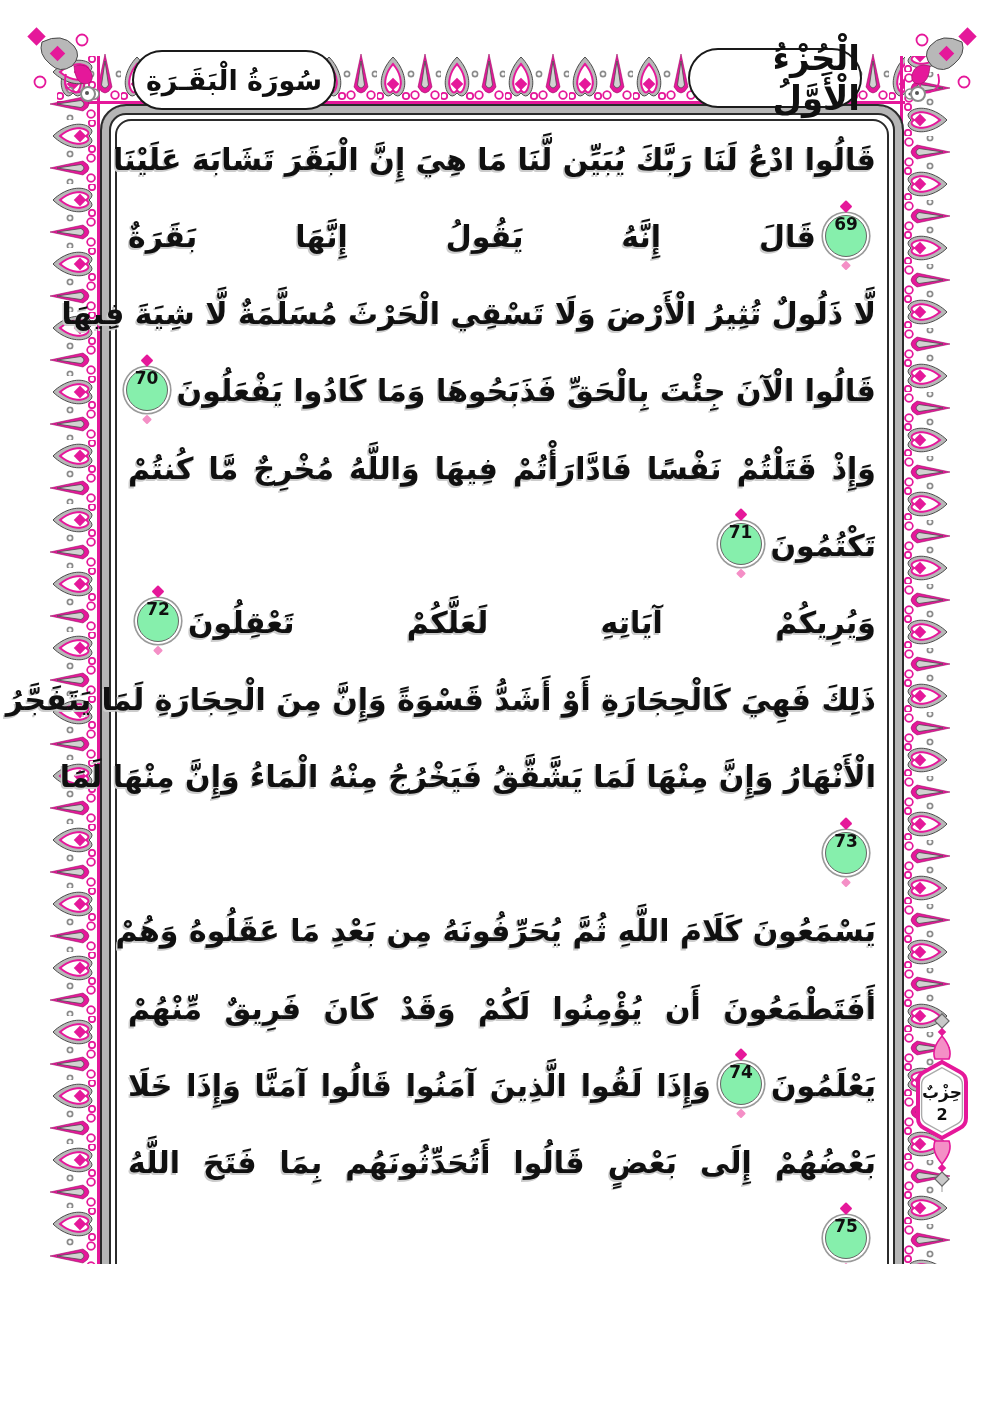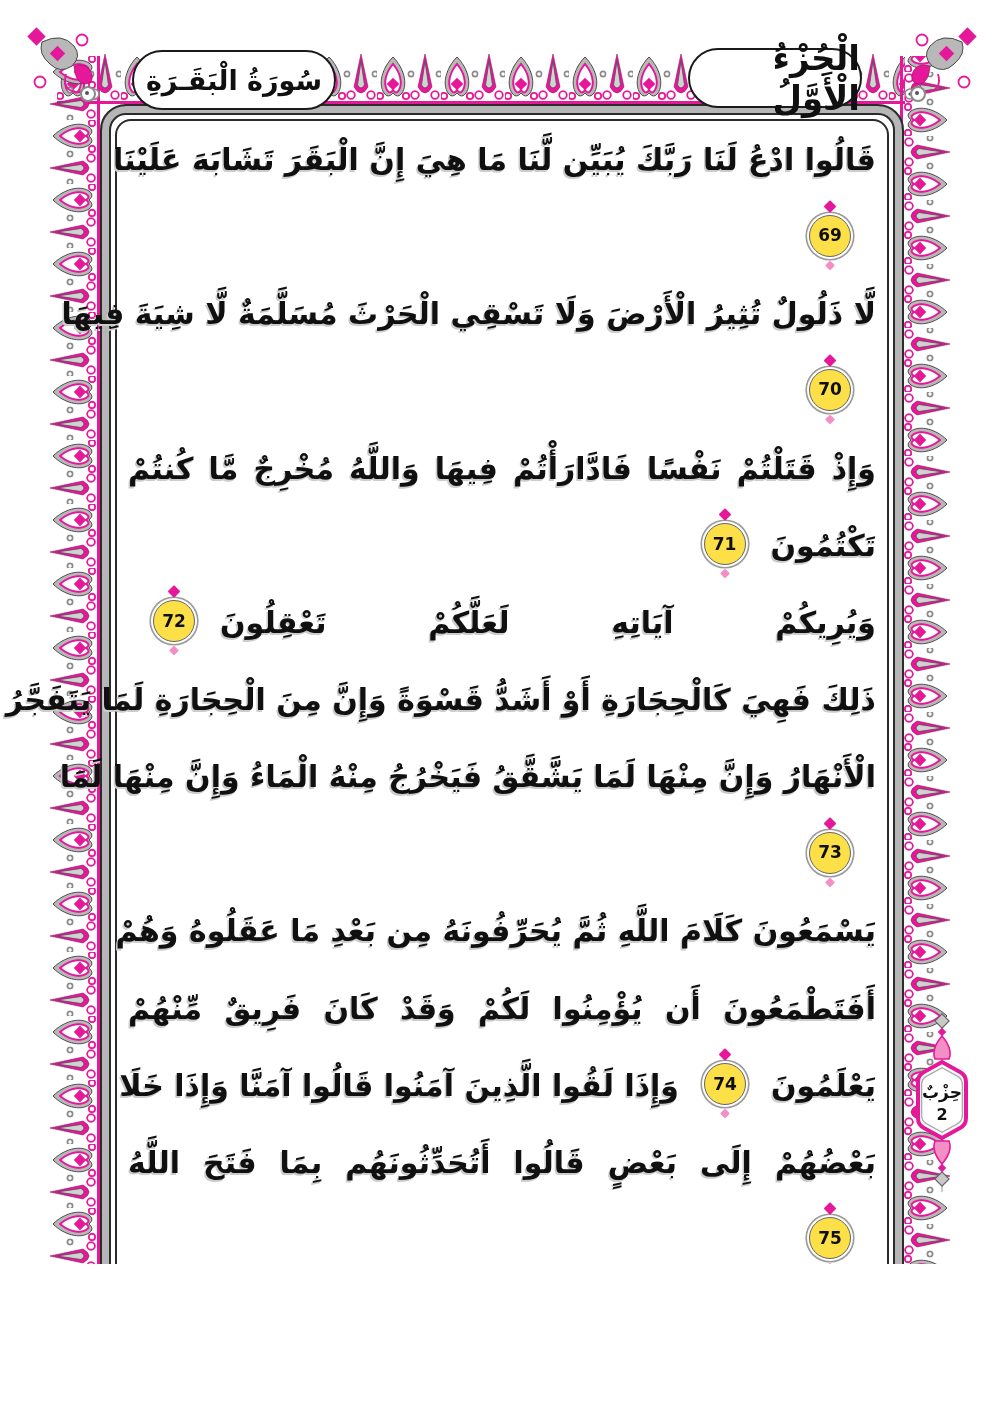--- a/index.html
+++ b/index.html
@@ -43,23 +43,23 @@
   .cartouche-pageno{left:450px;top:1280px;width:104px;height:70px;font-size:38px;
          border-radius:4px;direction:ltr;}
   
   .text-area{position:absolute;left:128px;top:124px;width:748px;height:1152px;z-index:4;
          display:flex;flex-direction:column;justify-content:space-between;}
   .line{direction:rtl;unicode-bidi:embed;text-align:justify;text-align-last:justify;
         text-justify:inter-word;white-space:nowrap;font-size:30px;font-weight:bold;
         color:#101010;line-height:72px;height:72px;}
   .line .txt{text-shadow:-1.5px 1.5px 0 #CCCCCC;}
   
-  .ayah{display:inline-flex;align-items:center;justify-content:center;width:40px;height:40px;
-        border:1.6px solid #666;border-radius:50%;background:#fde047;position:relative;
-        vertical-align:middle;margin:0 25px;top:-3px;
+  .ayah{display:inline-flex;align-items:flex-start;justify-content:center;width:40px;height:40px;
+        border:1.6px solid #666;border-radius:50%;background:#86efac;position:relative;
+        vertical-align:middle;margin:0 9px;top:-3px;
         box-shadow:0 0 0 2px #fff, 0 0 0 3.6px #9A9A9A;}
   .ayah::before{content:"";position:absolute;top:-14px;left:50%;width:9px;height:9px;
         background:#E5189A;transform:translateX(-50%) rotate(45deg);border-radius:1px;}
   .ayah::after{content:"";position:absolute;bottom:-13px;left:50%;width:7px;height:7px;
         background:#F48FC6;transform:translateX(-50%) rotate(45deg);border-radius:1px;}
   .ayah .num{font-size:17px;font-weight:bold;color:#101010;line-height:1;direction:ltr;}
   
   .hizb{position:absolute;left:904px;top:1012px;z-index:4;}
 </style>
 </head>
@@ -205,23 +205,23 @@
     <span>سُورَةُ الْبَقَـرَةِ</span>
   </div>
   <div class="cartouche cartouche-juz">
     <span>الْجُزْءُ الْأَوَّلُ</span>
   </div>
 
   <div class="text-area">
       <div class="line"><span class="txt">قَالُوا ادْعُ لَنَا رَبَّكَ يُبَيِّن لَّنَا مَا هِيَ إِنَّ الْبَقَرَ تَشَابَهَ عَلَيْنَا</span></div>
       <div class="line"><span class="ayah">
           <span class="num">69</span>
-        </span></div>
+        </span><span class="txt">قَالَ إِنَّهُ يَقُولُ إِنَّهَا بَقَرَةٌ</span></div>
       <div class="line"><span class="txt">لَّا ذَلُولٌ تُثِيرُ الْأَرْضَ وَلَا تَسْقِي الْحَرْثَ مُسَلَّمَةٌ لَّا شِيَةَ فِيهَا</span></div>
-      <div class="line"><span class="ayah">
+      <div class="line"><span class="txt">قَالُوا الْآنَ جِئْتَ بِالْحَقِّ فَذَبَحُوهَا وَمَا كَادُوا يَفْعَلُونَ</span><span class="ayah">
           <span class="num">70</span>
         </span></div>
       <div class="line"><span class="txt">وَإِذْ قَتَلْتُمْ نَفْسًا فَادَّارَأْتُمْ فِيهَا وَاللَّهُ مُخْرِجٌ مَّا كُنتُمْ</span></div>
       <div class="line"><span class="txt">تَكْتُمُونَ</span><span class="ayah">
           <span class="num">71</span>
         </span></div>
       <div class="line"><span class="txt">وَيُرِيكُمْ آيَاتِهِ لَعَلَّكُمْ تَعْقِلُونَ</span><span class="ayah">
           <span class="num">72</span>
         </span></div>
       <div class="line"><span class="txt">ذَلِكَ فَهِيَ كَالْحِجَارَةِ أَوْ أَشَدُّ قَسْوَةً وَإِنَّ مِنَ الْحِجَارَةِ لَمَا يَتَفَجَّرُ مِنْهُ</span></div>

